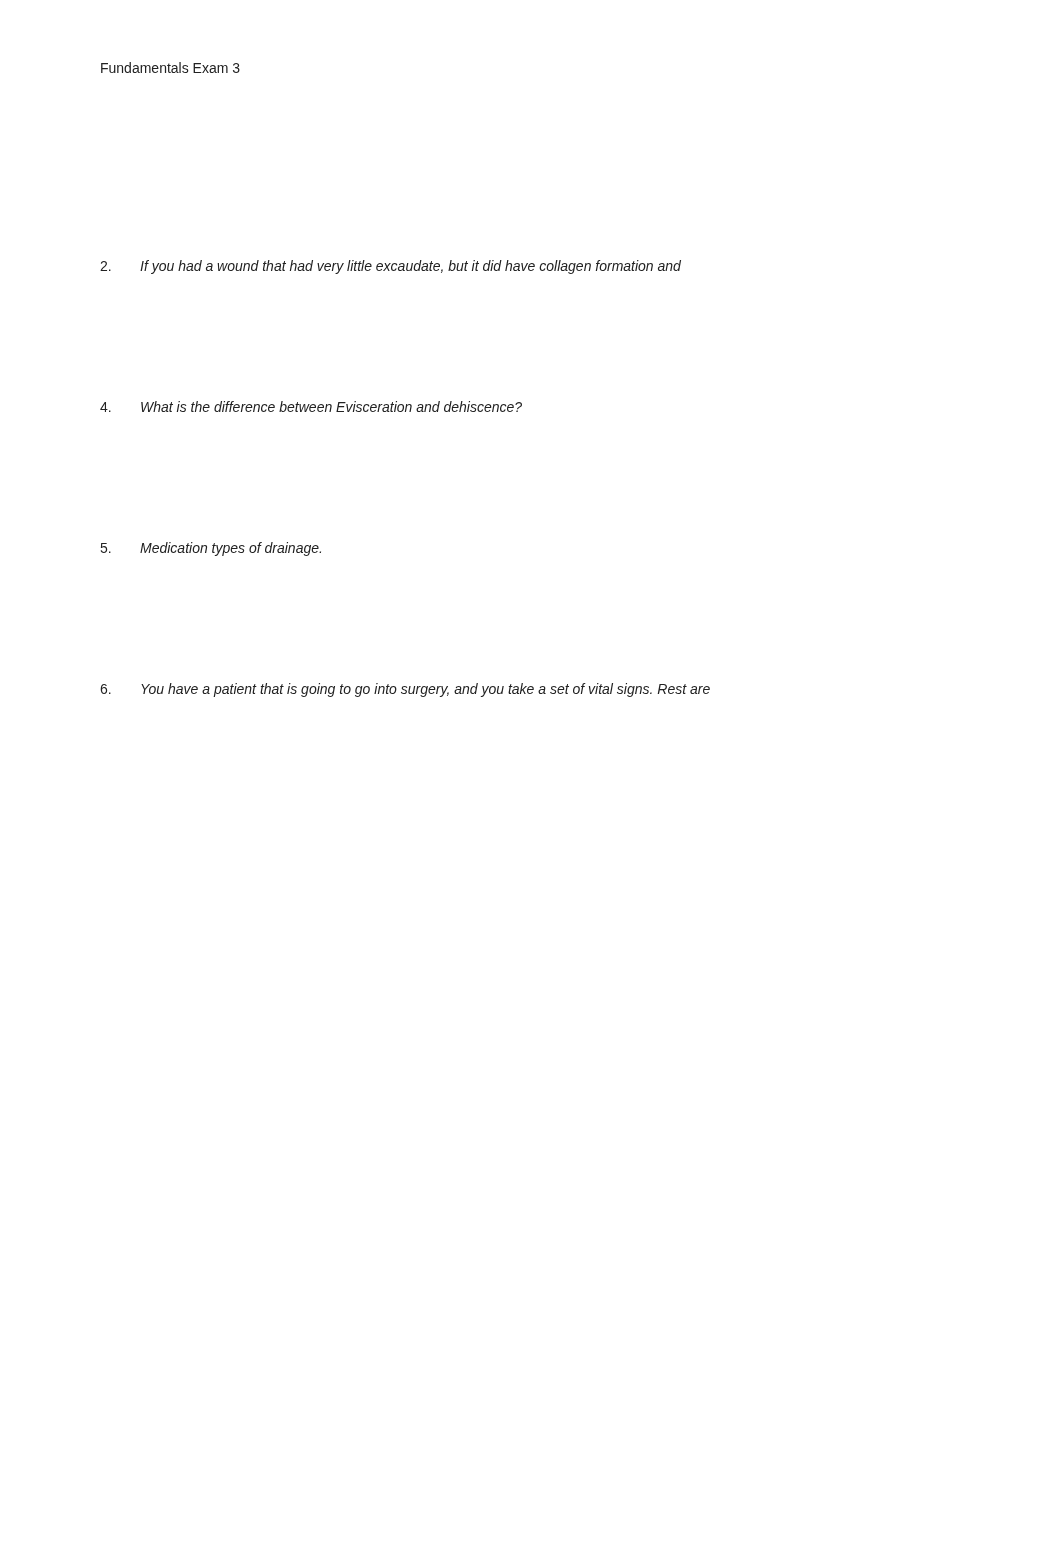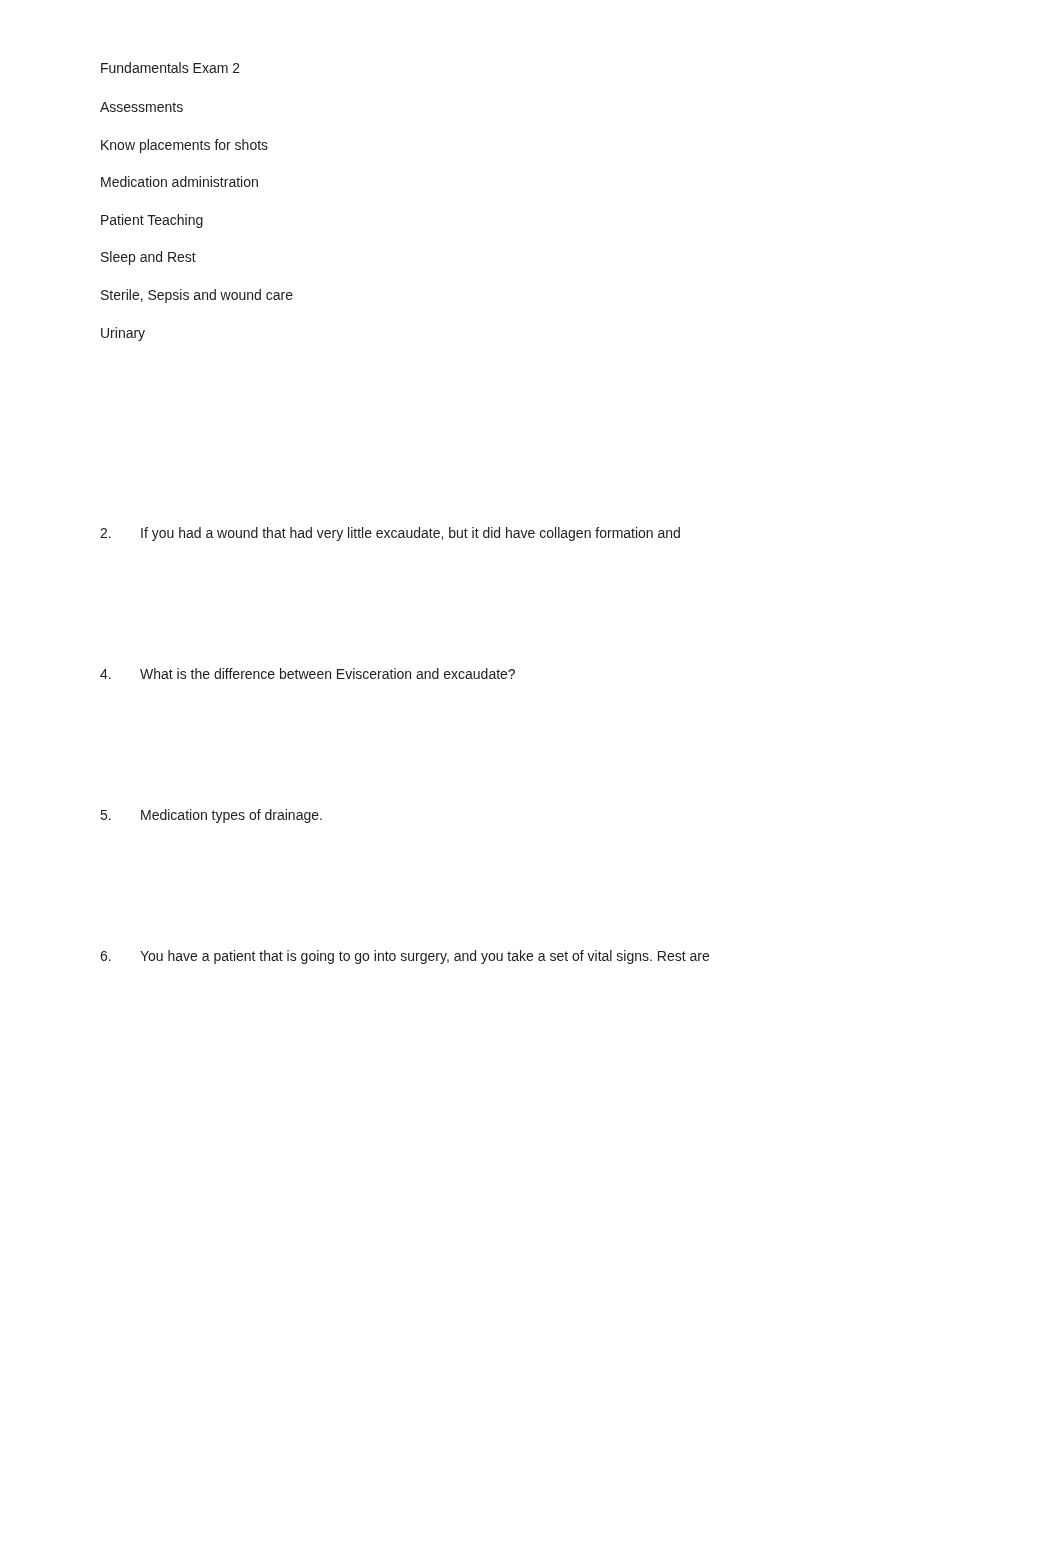--- a/index.html
+++ b/index.html
@@ -49,49 +49,41 @@
       line-height: 1.5;
     }
 
     .question-number {
       min-width: 40px;
       font-size: 14px;
     }
 
     .question-text {
       flex: 1;
+      font-style: italic;
     }
   </style>
 </head>
 <body>
 
 <div class="page-content">
 
-  <div class="title">Fundamentals Exam 2</div>
+  <div class="title">Fundamentals Exam 3</div>
 
-  <div class="topic-list">
-    <div class="topic-item">Assessments</div>
-    <div class="topic-item">Know placements for shots</div>
-    <div class="topic-item">Medication administration</div>
-    <div class="topic-item">Patient Teaching</div>
-    <div class="topic-item">Sleep and Rest</div>
-    <div class="topic-item">Sterile, Sepsis and wound care</div>
-    <div class="topic-item">Urinary</div>
-  </div>
 
   <div class="questions-section">
 
     <div class="question-item">
       <span class="question-number">2.</span>
       <span class="question-text">If you had a wound that had very little excaudate, but it did have collagen formation and</span>
     </div>
 
     <div class="question-item">
       <span class="question-number">4.</span>
-      <span class="question-text">What is the difference between Evisceration and excaudate?</span>
+      <span class="question-text">What is the difference between Evisceration and dehiscence?</span>
     </div>
 
     <div class="question-item">
       <span class="question-number">5.</span>
       <span class="question-text">Medication types of drainage.</span>
     </div>
 
     <div class="question-item">
       <span class="question-number">6.</span>
       <span class="question-text">You have a patient that is going to go into surgery, and you take a set of vital signs.    Rest are</span>

